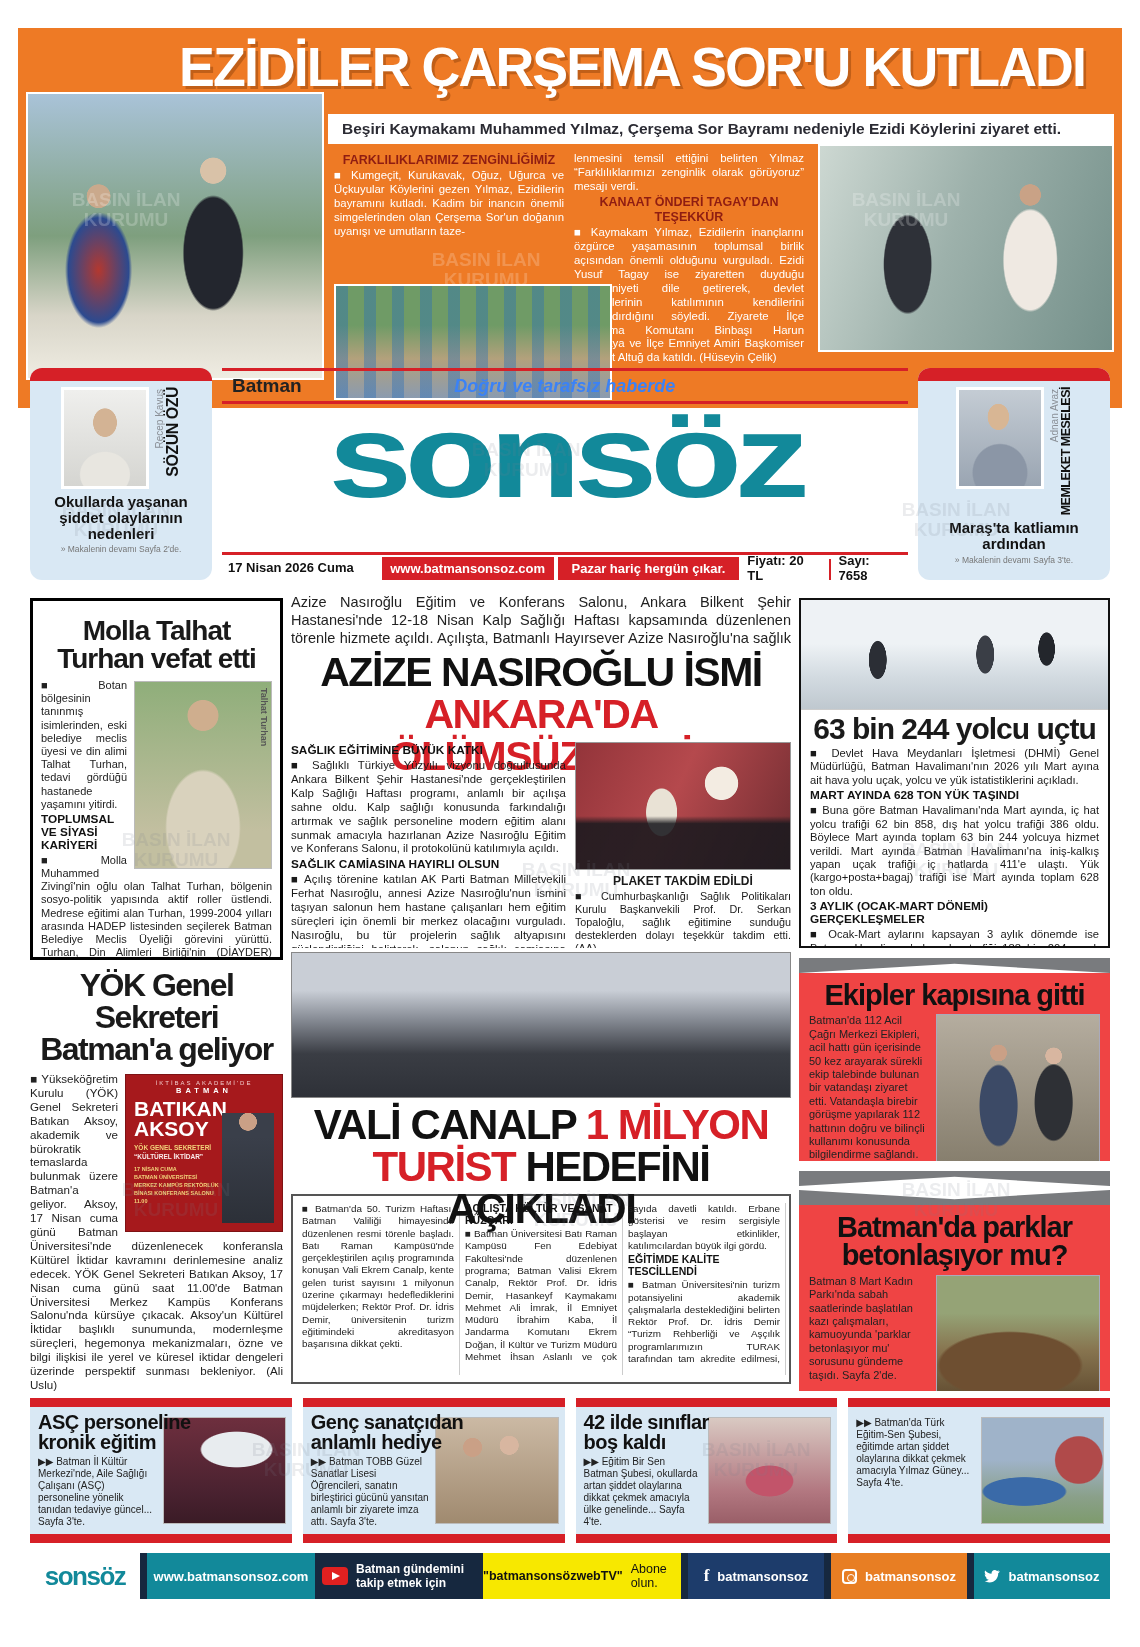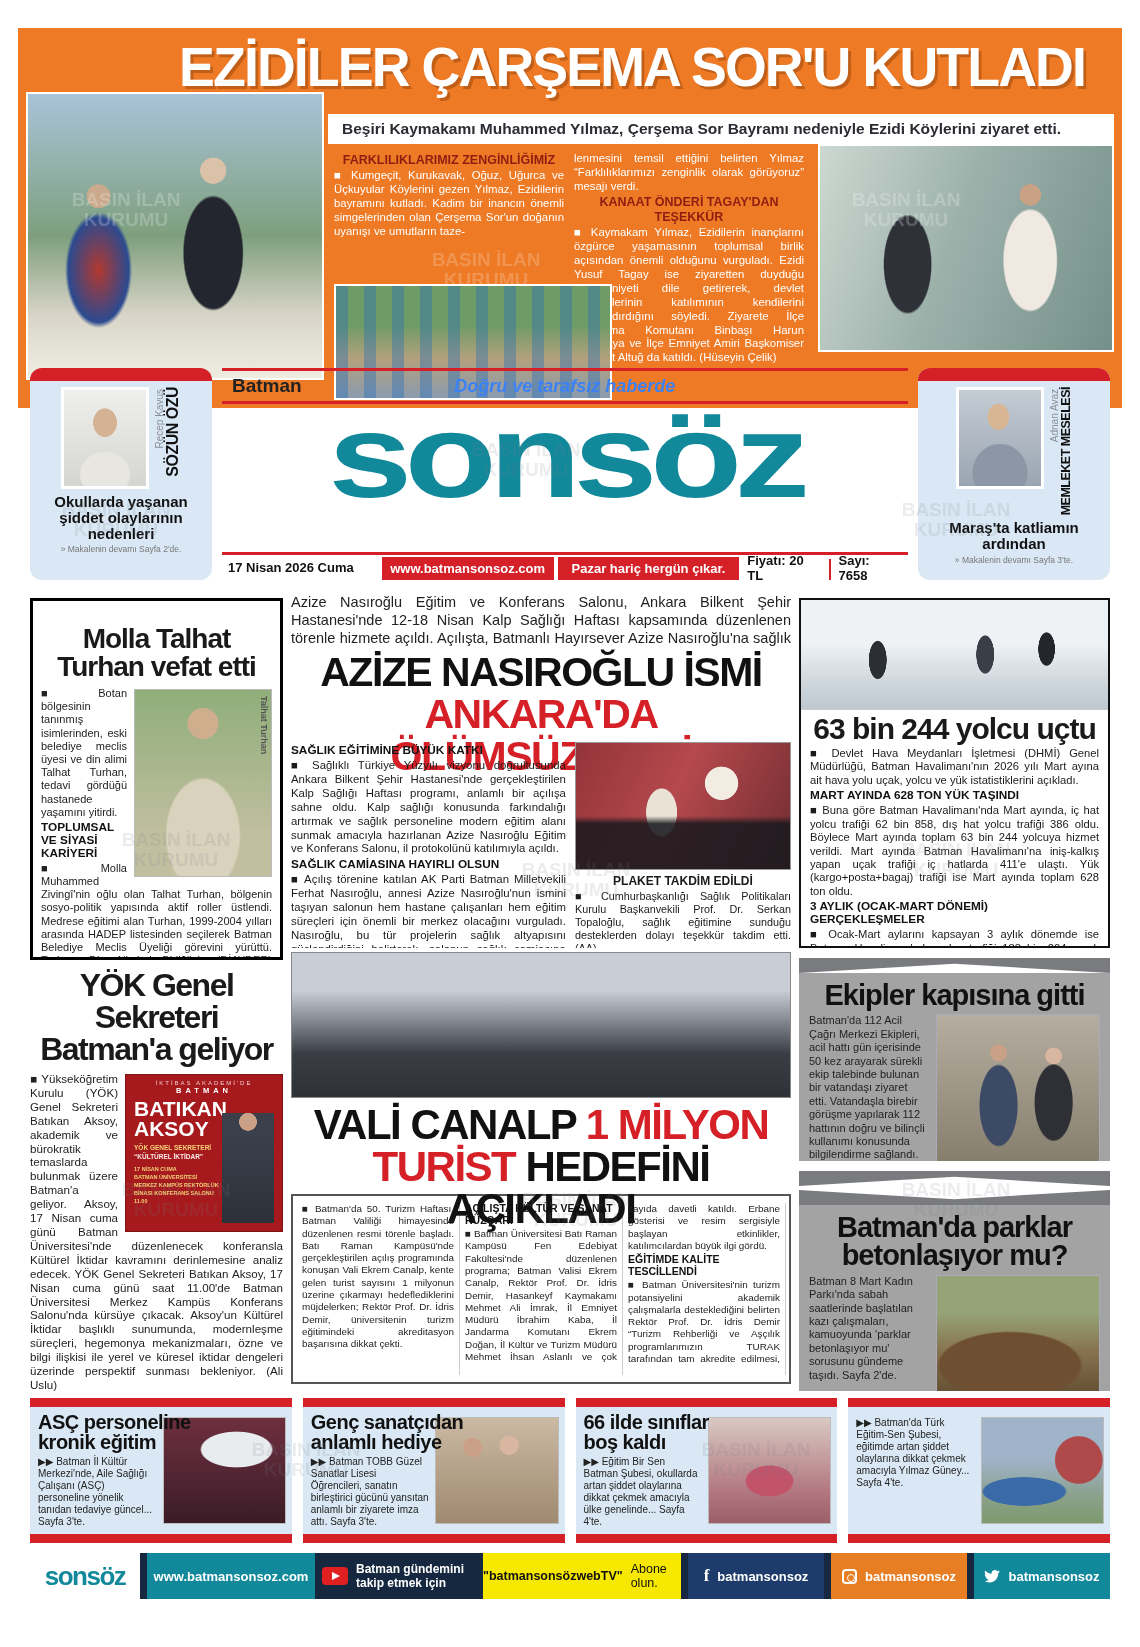--- a/index.html
+++ b/index.html
@@ -90,21 +90,21 @@
 
   
   .main{position:absolute;left:30px;right:30px;top:594px;height:796px;z-index:1;}
   .col-l{position:absolute;left:0;top:4px;width:253px;}
   .col-c{position:absolute;left:261px;top:0;width:500px;}
   .col-r{position:absolute;left:769px;right:0;top:4px;}
   .body-txt{font-size:11px;line-height:1.2;text-align:justify;color:#222;}
   .sub-head{font-weight:800;text-align:left;font-size:11.8px;color:#111;margin:2px 0;line-height:1.1;}
 
   .molla-box{border:3px solid #000;padding:4px 8px 6px;height:362px;overflow:hidden;background:#fff;}
-  .molla-title{font-size:28px;font-weight:900;letter-spacing:-1px;text-align:center;line-height:1.0;margin:20px 0 6px;}
+  .molla-title{font-size:28px;font-weight:900;letter-spacing:-1px;text-align:center;line-height:1.0;margin:12px 0 6px;}
   .ph-talhat{float:right;width:138px;height:188px;margin:2px 0 4px 7px;border:1px solid #bbb;position:relative;
       background:radial-gradient(26px 26px at 50% 18%,#cfae8e 0 58%,rgba(0,0,0,0) 61%),
                  radial-gradient(62px 95px at 50% 78%,#d9d2bd 0 58%,rgba(0,0,0,0) 61%),
                  linear-gradient(#8fae7a,#c2bfa0 80%);}
   .ph-cap-vert{position:absolute;right:2px;top:6px;writing-mode:vertical-rl;font-size:9px;color:#555;font-weight:700;}
 
   .yok-art{margin-top:9px;height:424px;overflow:hidden;}
   .yok-title{font-size:32px;font-weight:900;letter-spacing:-1.5px;text-align:center;line-height:1.0;margin:0 0 7px;}
   .poster{float:right;width:158px;height:158px;margin:2px 0 5px 7px;background:#a6191c;position:relative;
       color:#fff;overflow:hidden;border:1px solid #7e1214;}
@@ -147,21 +147,21 @@
   .ph-airport{height:110px;border-bottom:1px solid #ccc;
       background:radial-gradient(15px 32px at 25% 55%,#2b2e35 0 58%,rgba(0,0,0,0) 61%),
                  radial-gradient(15px 32px at 60% 50%,#3a3e46 0 58%,rgba(0,0,0,0) 61%),
                  radial-gradient(14px 28px at 80% 45%,#23262c 0 58%,rgba(0,0,0,0) 61%),
                  linear-gradient(#eef2f5 0 40%,#d3dbe1 70%,#bfc8cf);}
   .yolcu-title{font-size:30px;font-weight:900;letter-spacing:-1px;text-align:center;line-height:1.0;margin:4px 0 3px;}
   .yolcu-body{padding:0 9px;font-size:11.2px;line-height:1.2;text-align:justify;}
   .ribbon{height:15px;background:#797b7e;margin:10px 0 0;
       clip-path:polygon(0 0,100% 0,100% 100%,50% 38%,0 100%);}
   .ribbon.flip{clip-path:polygon(0 0,50% 62%,100% 0,100% 100%,0 100%);margin:4px 0 0;}
-  .blue-box{background:#a3a3a3;padding:5px 10px 8px;}
+  .blue-box{background:#ef4444;padding:5px 10px 8px;}
   .bb-title{font-size:29px;font-weight:900;letter-spacing:-1px;line-height:0.98;text-align:center;margin:3px 0 5px;color:#111;}
   .bb-row{display:flex;gap:8px;}
   .bb-text{width:42%;font-size:11px;line-height:1.22;color:#222;}
   .bb-photo{width:58%;}
   .ph-ekipler{height:148px;border:1px solid #aab;
       background:radial-gradient(32px 68px at 38% 62%,#3c4a66 0 58%,rgba(0,0,0,0) 61%),
                  radial-gradient(32px 64px at 72% 60%,#2e3035 0 58%,rgba(0,0,0,0) 61%),
                  radial-gradient(14px 14px at 38% 26%,#caa086 0 58%,rgba(0,0,0,0) 61%),
                  radial-gradient(14px 14px at 72% 28%,#d8b6a0 0 58%,rgba(0,0,0,0) 61%),
                  linear-gradient(#b5ad9f,#877f6e);}
@@ -425,21 +425,21 @@
       <div class="strip-body">
         <div class="strip-title" data-interactable="false">Genç sanatçıdan anlamlı hediye</div>
         <div class="strip-text" data-interactable="false">▶▶  Batman TOBB Güzel Sanatlar Lisesi Öğrencileri, sanatın birleştirici gücünü yansıtan anlamlı bir ziyarete imza attı. Sayfa 3'te.</div>
         <div class="strip-photo photo ph-strip2" data-interactable="false"></div>
       </div>
       <div class="strip-red" data-interactable="false"></div>
     </div>
     <div class="strip-item" data-interactable="false">
       <div class="strip-red" data-interactable="false"></div>
       <div class="strip-body">
-        <div class="strip-title" data-interactable="false">66 ilde sınıflar boş kaldı</div>
+        <div class="strip-title" data-interactable="false">42 ilde sınıflar boş kaldı</div>
         <div class="strip-text" data-interactable="false">▶▶  Eğitim Bir Sen Batman Şubesi, okullarda artan şiddet olaylarına dikkat çekmek amacıyla ülke genelinde... Sayfa 4'te.</div>
         <div class="strip-photo photo ph-strip3" data-interactable="false"></div>
       </div>
       <div class="strip-red" data-interactable="false"></div>
     </div>
     <div class="strip-item" data-interactable="false">
       <div class="strip-red" data-interactable="false"></div>
       <div class="strip-body">
         <div class="strip-text" data-interactable="false">▶▶  Batman'da Türk Eğitim-Sen Şubesi, eğitimde artan şiddet olaylarına dikkat çekmek amacıyla Yılmaz Güney... Sayfa 4'te.</div>
         <div class="strip-photo photo ph-strip4" data-interactable="false"></div>

